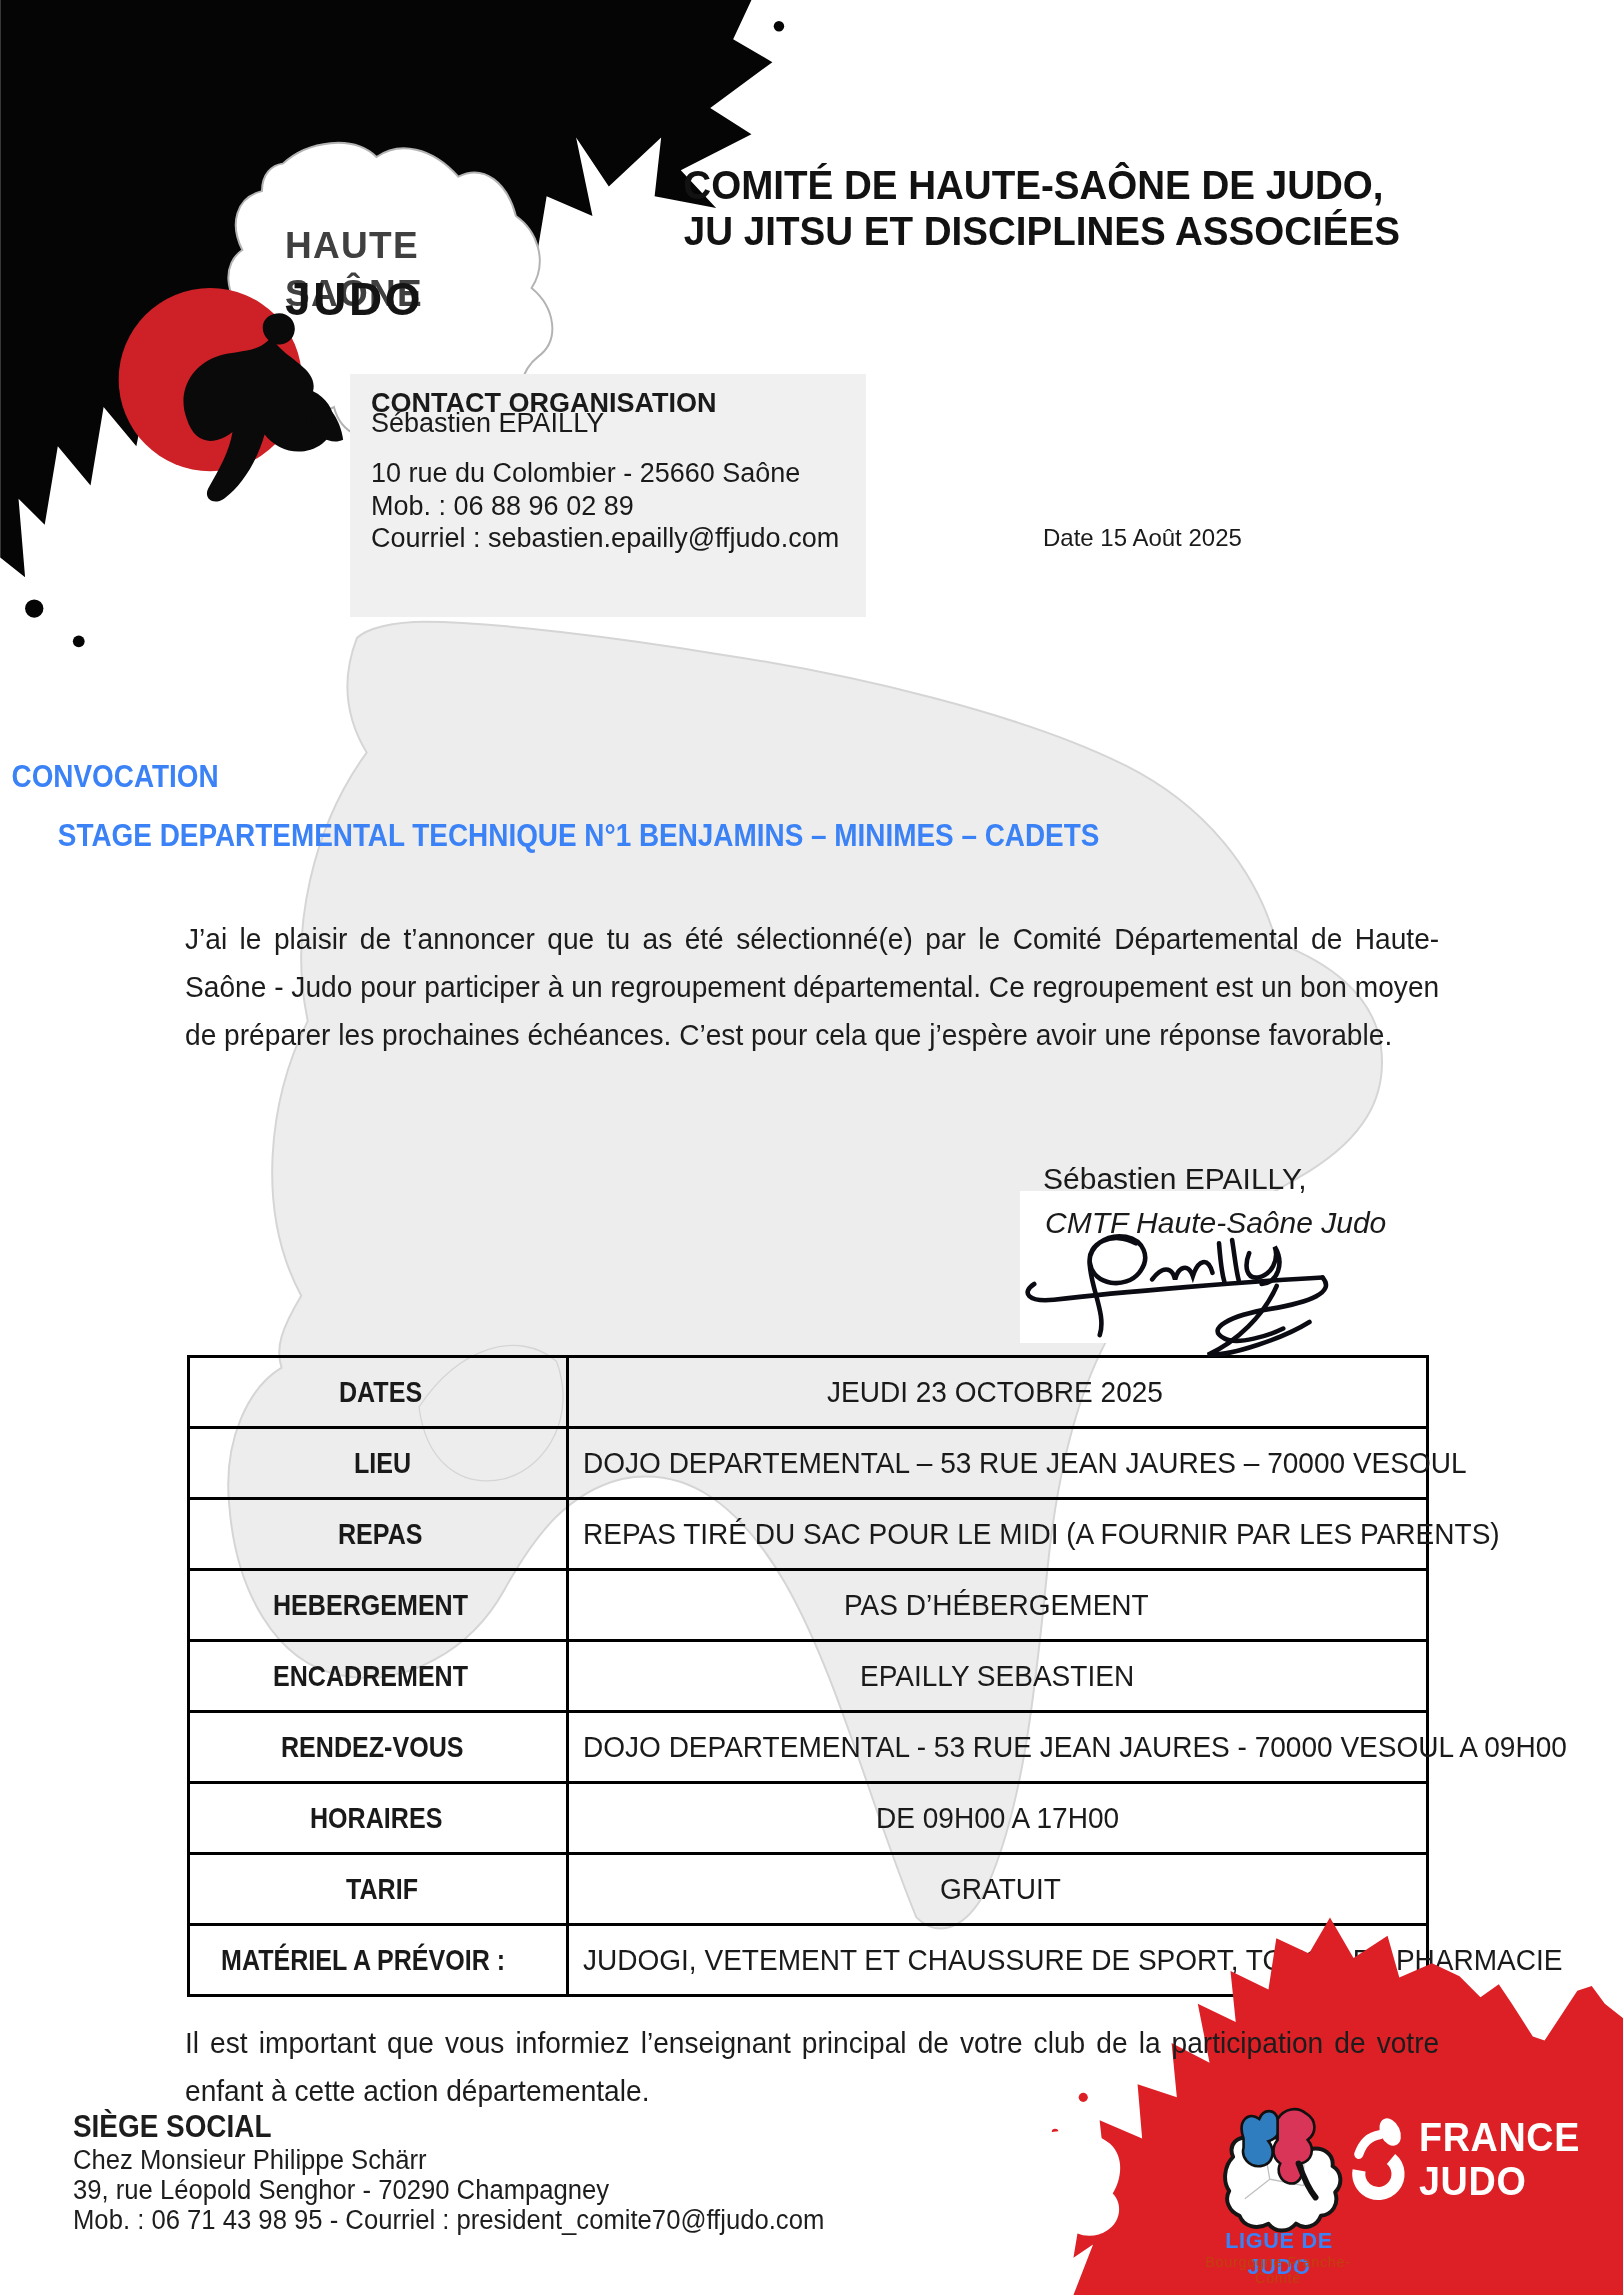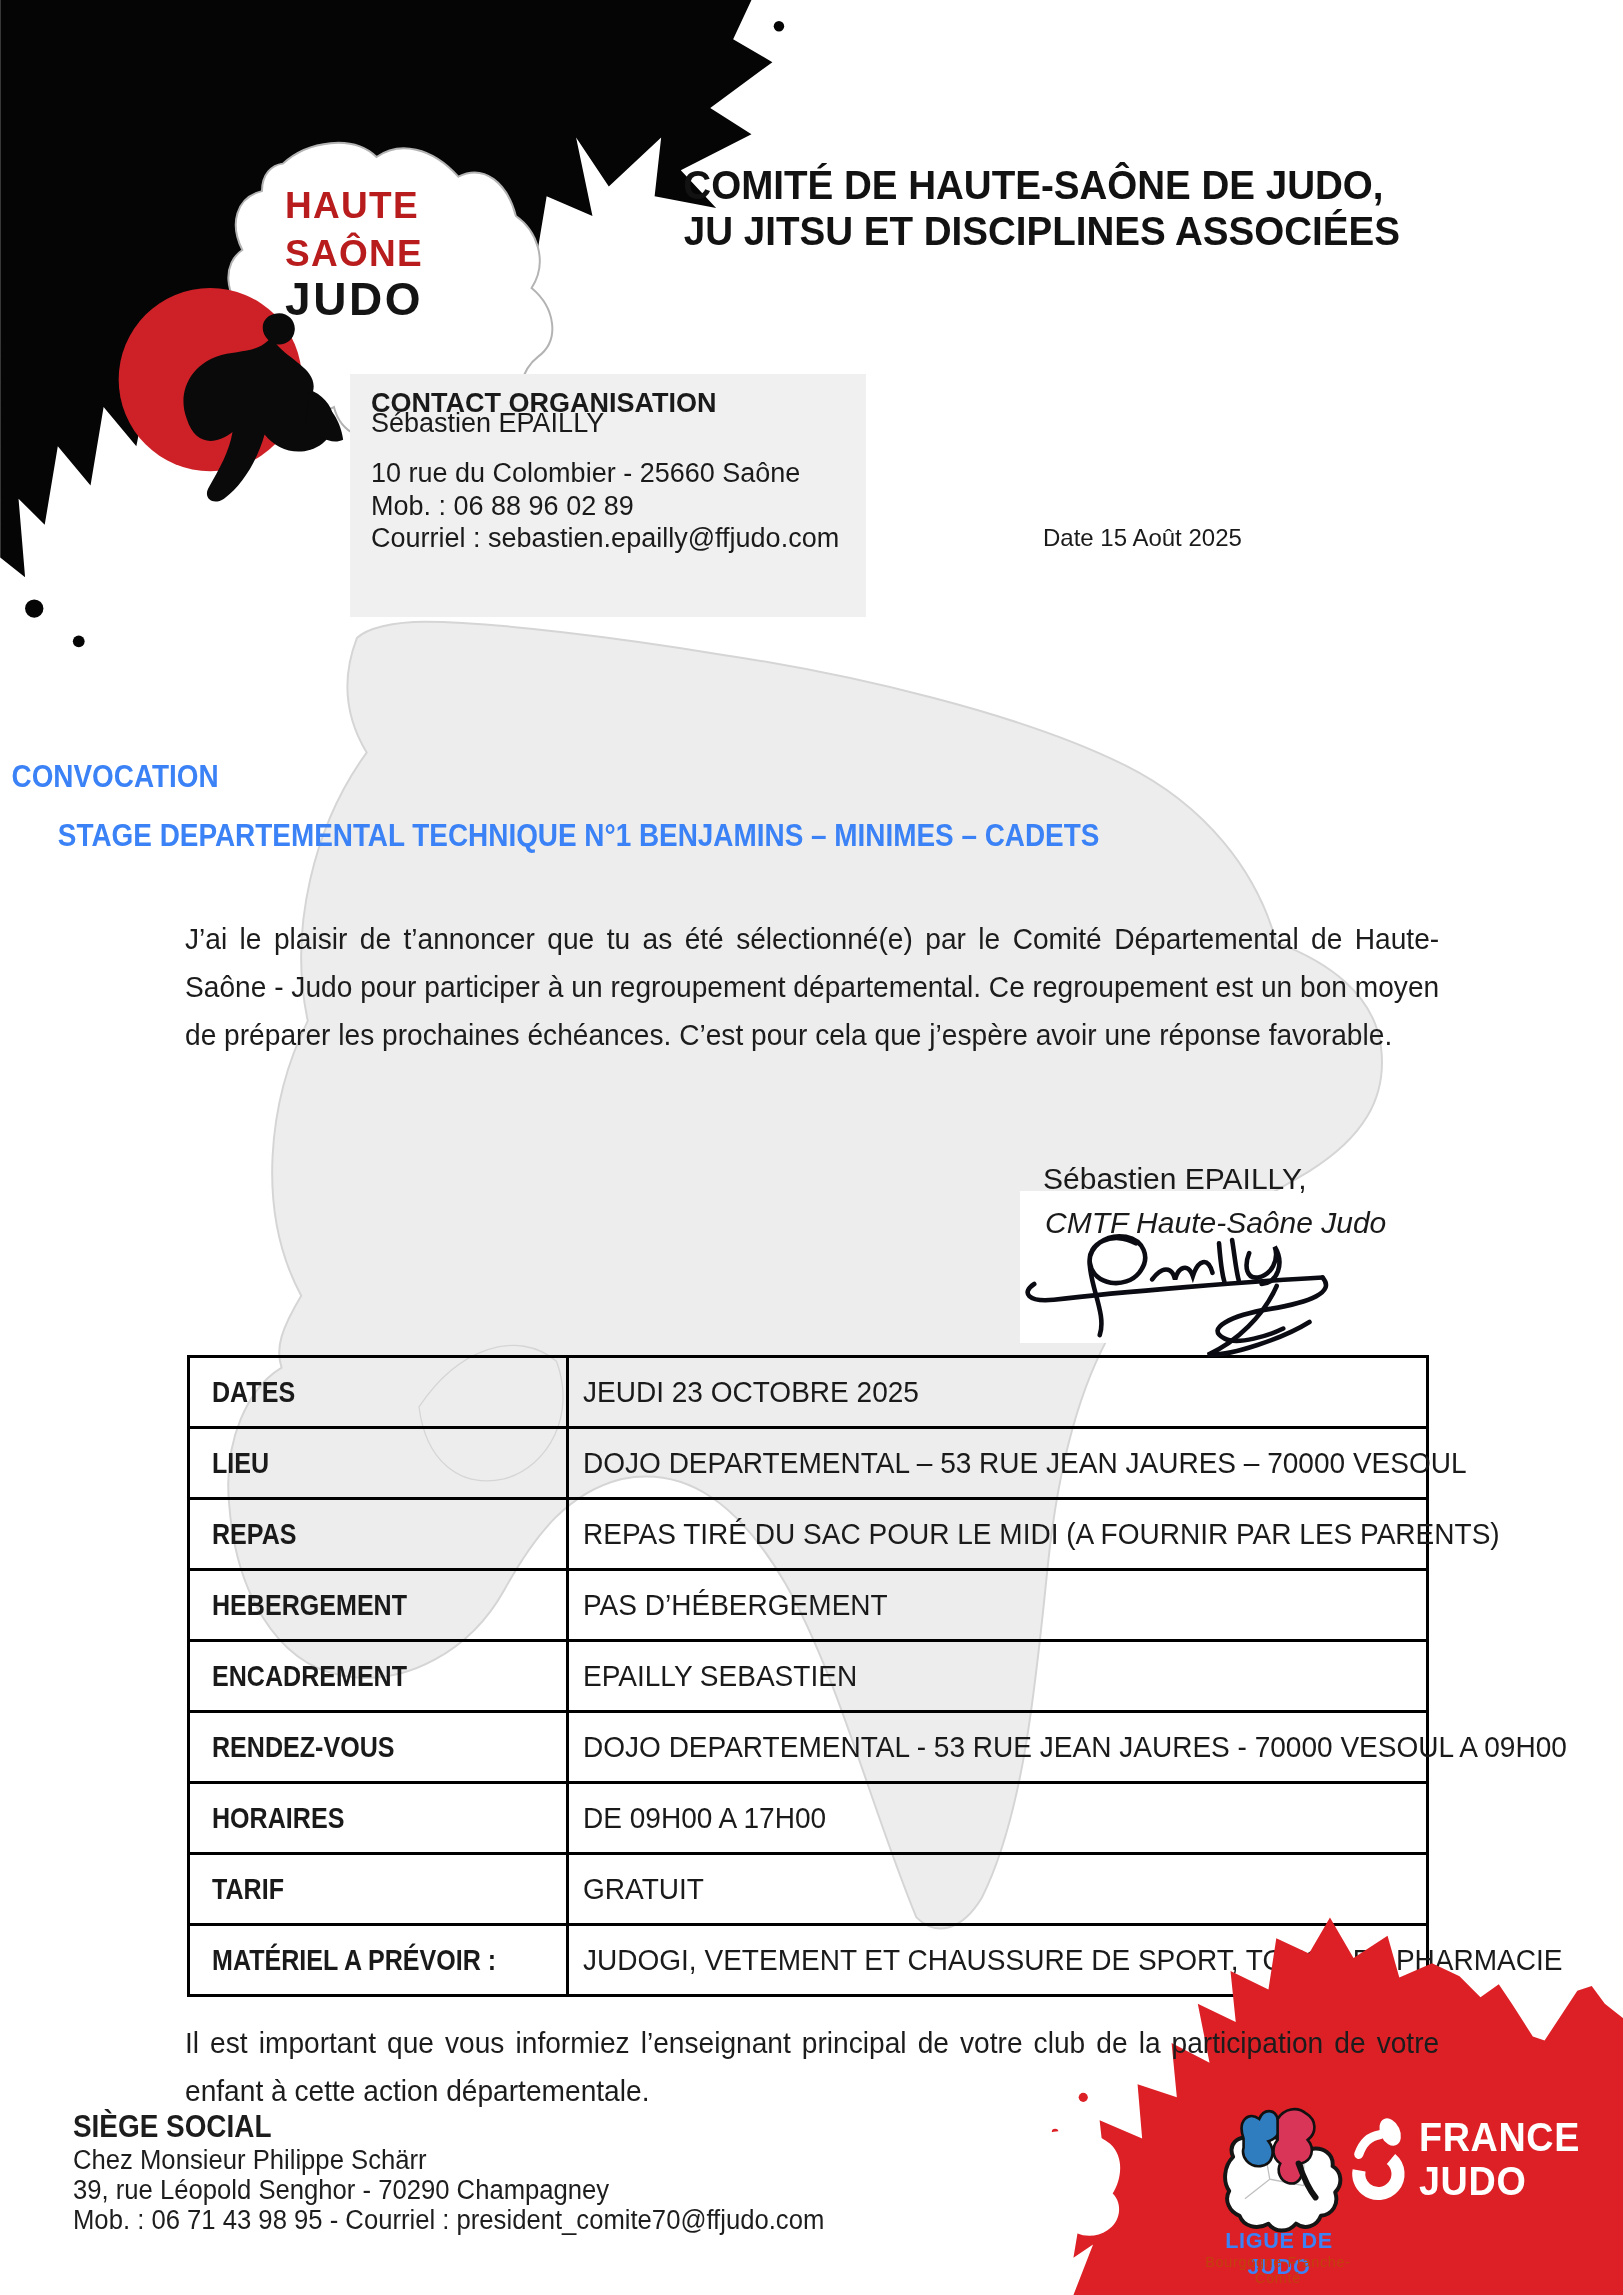--- a/index.html
+++ b/index.html
@@ -8,21 +8,21 @@
     font-family:"Liberation Sans",sans-serif;color:#1a1a1a;overflow:hidden;
   }
   .abs{position:absolute;}
   .nowrap{white-space:nowrap;}
   .cx{display:inline-block;transform-origin:left center;white-space:nowrap;}
   svg{display:block;}
 
   
   #deco-top{left:0;top:0;z-index:1;}
   .logo-word{z-index:3;font-weight:bold;letter-spacing:1.3px;}
-  #logo-haute,#logo-saone{color:#b91c1c;font-size:37px;}
+  #logo-haute,#logo-saone{color:#404040;font-size:37px;margin-top:40px;}
   #logo-judo-word{color:#141414;font-size:46px;letter-spacing:2.6px;}
 
   
   #org-title{left:661px;top:162px;width:733px;text-align:center;z-index:4;
     font-weight:bold;font-size:41px;line-height:46px;color:#121212;}
   #org-title .cx{transform:scaleX(0.94);transform-origin:center;}
 
   
   #contact-box{left:350px;top:374px;width:516px;height:243px;background:#f0f0f0;z-index:4;}
   #contact-box .line{position:absolute;left:21px;font-size:27px;color:#1a1a1a;}
@@ -49,21 +49,21 @@
   #closing-paragraph{left:185px;top:2019px;width:1293px;font-size:29px;line-height:48px;
     text-align:justify;z-index:6;transform:scaleX(0.97);transform-origin:left top;color:#1c1c1c;}
 
   
   #sig-white{left:1020px;top:1191px;width:458px;height:152px;background:#ffffff;z-index:3;}
   #sig-name{left:1043px;top:1162px;font-size:30px;z-index:4;}
   #sig-role{left:1045px;top:1206px;font-size:30px;font-style:italic;z-index:4;}
   #sig-scrawl{left:1008px;top:1217px;z-index:4;}
 
   
-  #info-table{left:187px;top:1355px;z-index:2;border-collapse:collapse;table-layout:fixed;width:1242px;}
+  #info-table{left:187px;top:1355px;z-index:2;border-collapse:collapse;table-layout:fixed;width:1242px;text-align:center;}
   #info-table td{border:3.3px solid #000;height:66px;vertical-align:middle;background:transparent;}
   #info-table td.lbl{width:353px;padding-left:21.6px;font-weight:bold;font-size:29.5px;}
   #info-table td.val{padding-left:14.4px;font-size:29.5px;}
   #info-table .cxl{transform:scaleX(0.85);}
   #info-table .cxv{transform:scaleX(0.95);}
   #info-table td span{position:relative;z-index:6;}
 
   
   #footer-block{left:73px;top:2109px;z-index:6;color:#1d1d1d;}
   #footer-title{font-weight:bold;font-size:31px;}

